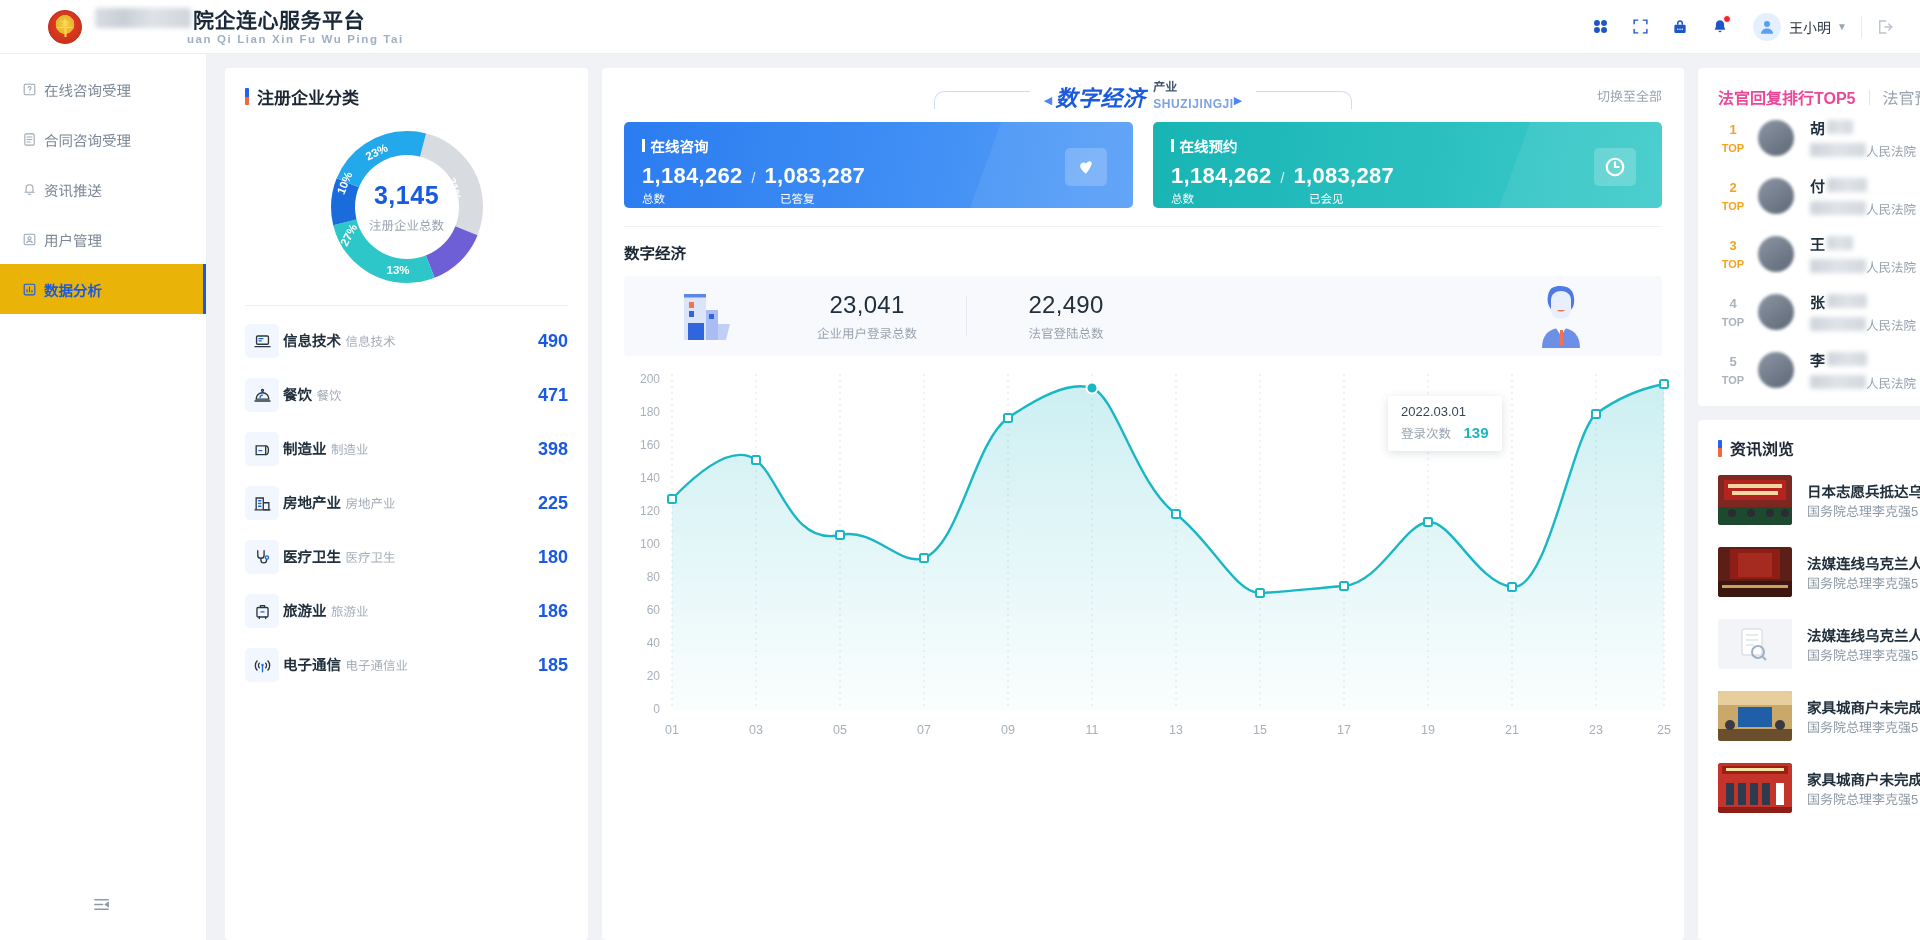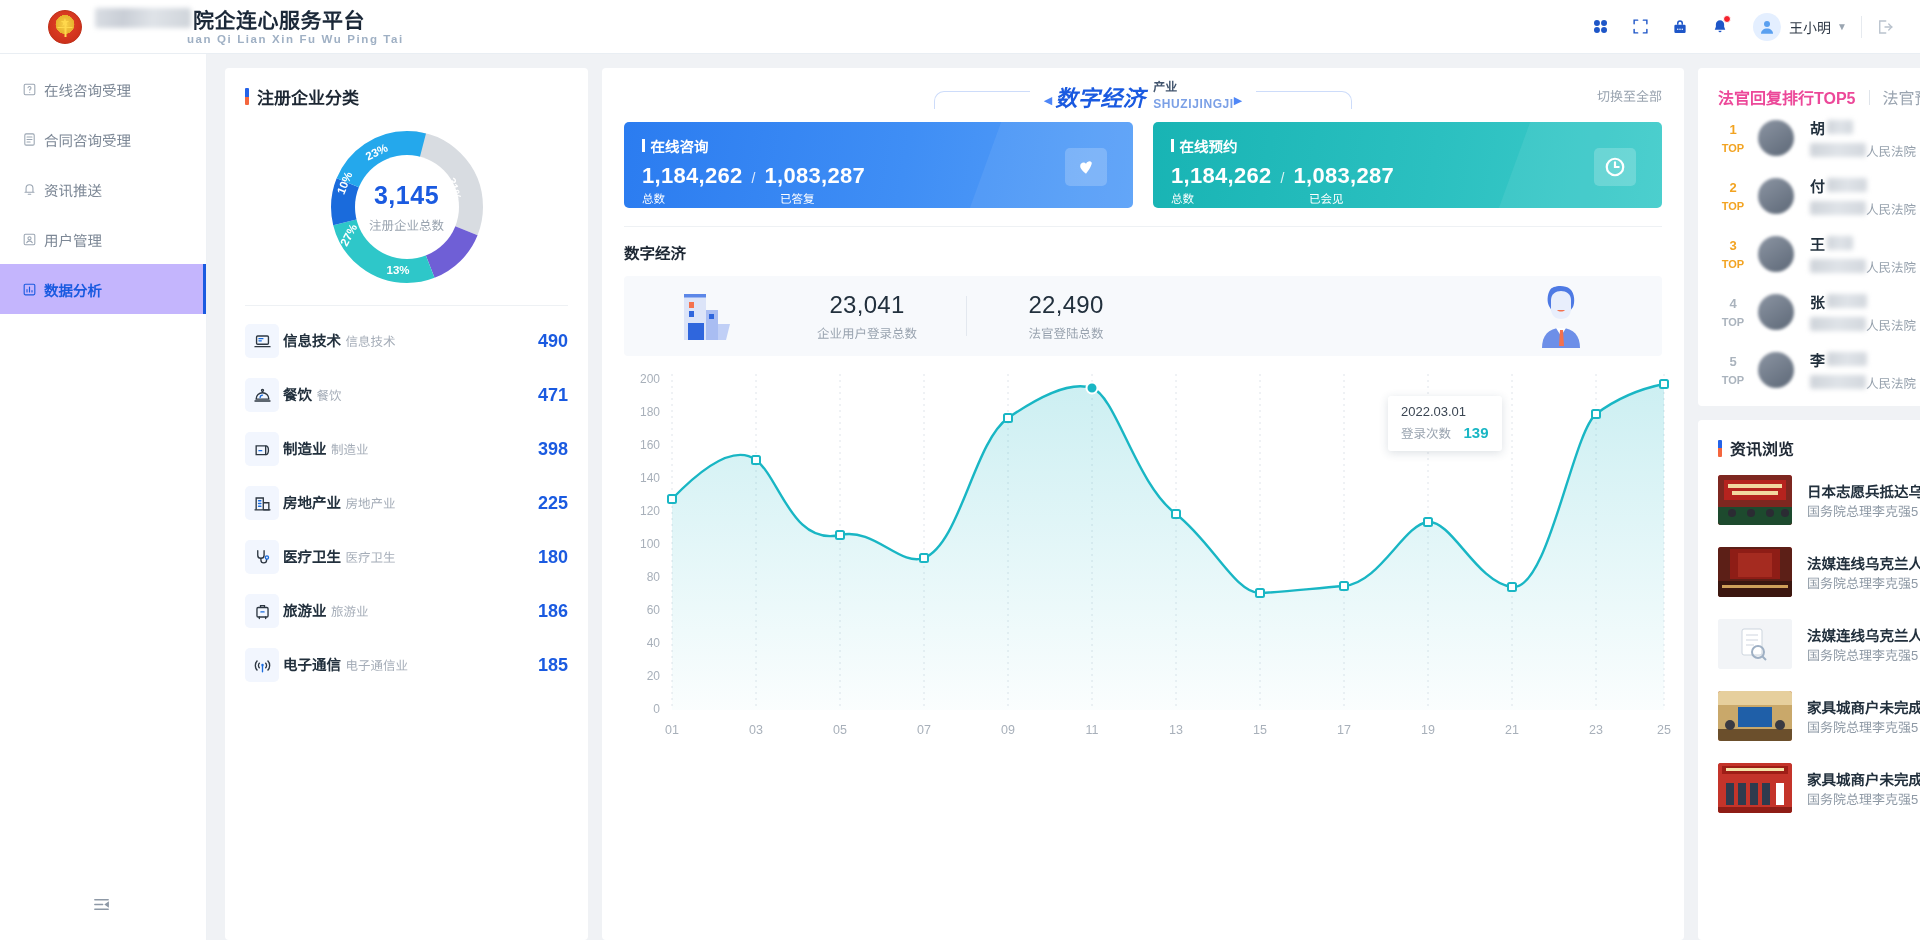--- a/index.html
+++ b/index.html
@@ -79,21 +79,21 @@
   .body-wrap { display: flex; height: 886px; }
   .sidebar {
     width: 207px; flex: 0 0 207px; background: #fff; border-right: 1px solid #eef1f5;
     position: relative; padding-top: 10px;
   }
   .nav-item {
     height: 50px; display: flex; align-items: center; padding-left: 22px;
     font-size: 14.5px; color: #7d8896; position: relative; cursor: pointer;
   }
   .nav-item .nav-ico { width: 22px; display: flex; align-items: center; color: #9aa5b2; }
-  .nav-item.active { background: #c4b5fd; color: #1a5ae0; font-weight: 700; }
+  .nav-item.active { background: #eab308; color: #1a5ae0; font-weight: 700; }
   .nav-item.active .nav-ico { color: #1a5ae0; }
   .nav-item.active:after {
     content: ''; position: absolute; right: 0; top: 0; bottom: 0; width: 3px; background: #1a5ae0;
   }
   .collapse-btn {
     position: absolute; bottom: 22px; left: 92px; color: #8e99a6;
   }
   .content {
     flex: 1 1 auto; display: flex; gap: 14px; padding: 14px 18px 0 18px;
   }

